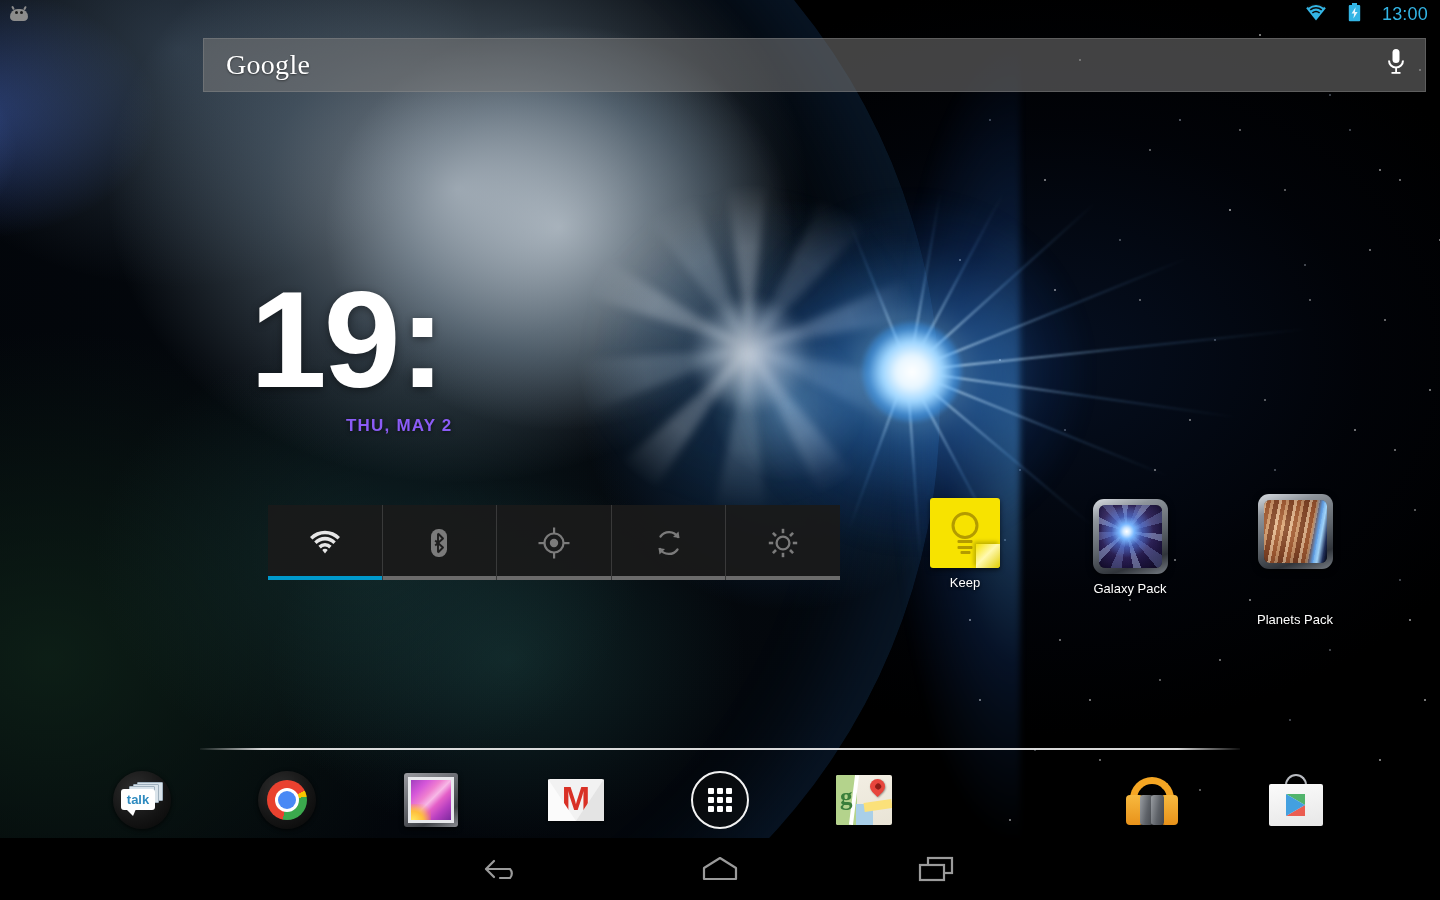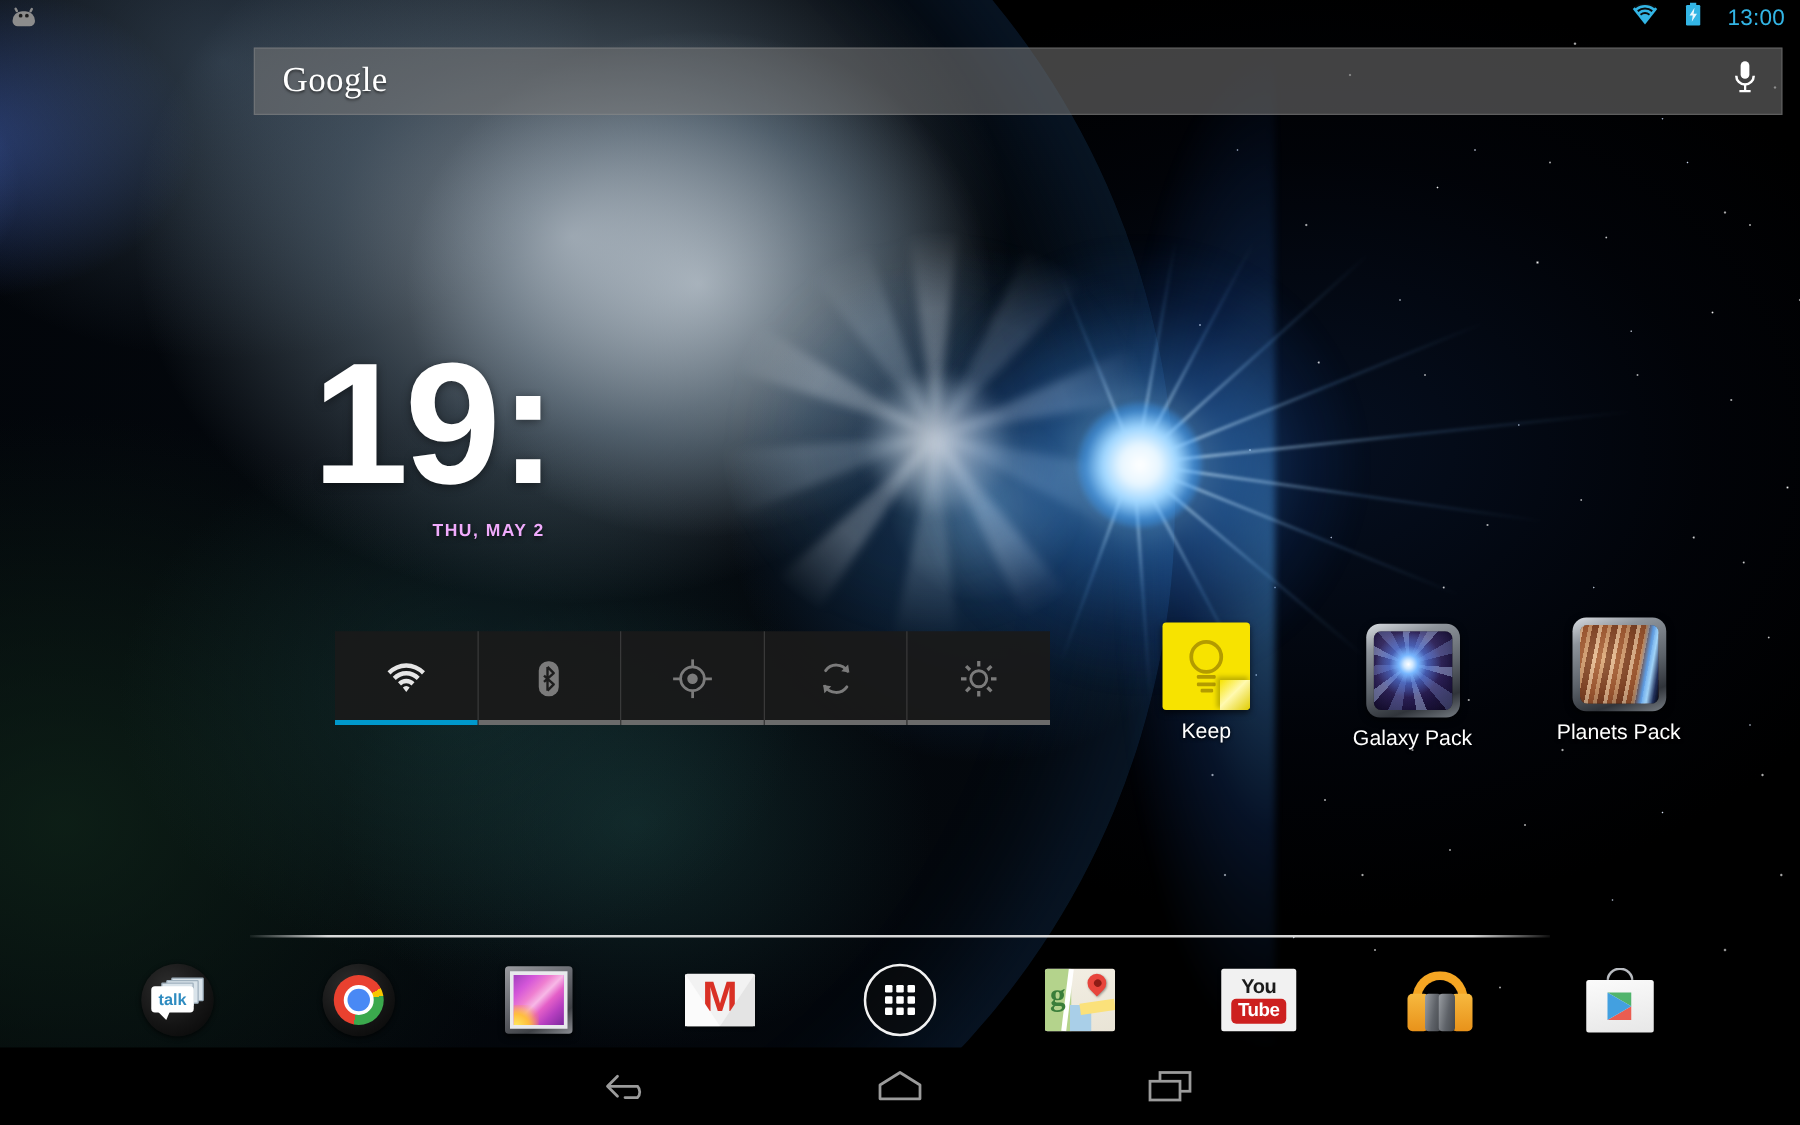--- a/index.html
+++ b/index.html
@@ -163,35 +163,35 @@
   #google-word { color:#fff; font-family:"Liberation Serif", serif; font-size:28px; letter-spacing:.3px;
     text-shadow:0 1px 2px rgba(0,0,0,.5); }
 
   
   #clock-widget { position:absolute; left:250px; top:270px; z-index:25; cursor:pointer; }
   .clk-row { display:flex; align-items:baseline; line-height:1; }
   .clk-h { font-size:138px; font-weight:bold; color:#fff; letter-spacing:-3px; text-shadow:0 2px 8px rgba(0,0,0,.45); }
   .clk-sep { font-size:138px; font-weight:bold; color:#fff; margin:0 2px; text-shadow:0 2px 8px rgba(0,0,0,.45); }
   .clk-m { font-size:138px; font-weight:bold; color:transparent; letter-spacing:-3px;
     -webkit-text-stroke:2.6px #fff; text-shadow:none; }
-  .clk-date { margin-top:8px; margin-left:96px; color:#f0abfc; font-size:14px; font-weight:bold;
+  .clk-date { margin-top:8px; margin-left:96px; color:#8b5cf6; font-size:17px; font-weight:bold;
     letter-spacing:1.2px; text-shadow:0 1px 4px rgba(0,0,0,.6); }
 
   
   #power-widget { position:absolute; left:268px; top:505px; width:572px; height:75px; z-index:25;
     background:rgba(26,26,26,.93); display:flex; }
   .pw-btn { flex:1; position:relative; display:flex; align-items:center; justify-content:center; cursor:pointer;
     border-right:1px solid rgba(90,90,90,.5); }
   .pw-btn:last-child { border-right:none; }
   .pw-ind { position:absolute; bottom:0; left:0; right:0; height:4px; }
 
   
   .home-icon { position:absolute; width:130px; z-index:25; display:flex; flex-direction:column;
     align-items:center; cursor:pointer; }
-  .home-icon .label { margin-top:7px; color:#fff; font-size:17px; text-shadow:0 1px 3px rgba(0,0,0,.9); white-space:nowrap; }
+  .home-icon .label { margin-top:7px; color:#fff; font-size:13px; text-shadow:0 1px 3px rgba(0,0,0,.9); white-space:nowrap; }
 
   
   .keep-ic { width:70px; height:70px; position:relative; background:#f7e300;
     border-radius:3px; box-shadow:0 2px 5px rgba(0,0,0,.6); overflow:hidden; }
   .keep-bulb { position:absolute; left:50%; top:14px; transform:translateX(-50%);
     width:27px; height:27px; border:3px solid #b39b00; border-radius:50%; }
   .keep-base { position:absolute; left:50%; top:42px; transform:translateX(-50%); width:15px; }
   .keep-base i { display:block; height:3px; background:#b39b00; margin-bottom:2.5px; border-radius:1px; }
   .keep-fold { position:absolute; right:0; bottom:0; width:24px; height:24px;
     background:linear-gradient(225deg, #000 0%, #000 48%, #fff6a0 49%, #e8d400 100%);
@@ -493,21 +493,21 @@
 
 <div class="home-icon" style="left:1065px; top:499px;">
   <div class="pack-frame">
     <div class="pack-inner">
         <div class="galaxy-img"></div>
       </div>
   </div>
   <div class="label">Galaxy Pack</div>
 </div>
 
-<div class="home-icon" style="left:1230px; top:494px;">
+<div class="home-icon" style="left:1230px; top:494px;gap:36px;">
   <div class="pack-frame">
     <div class="pack-inner">
         <div class="planet-img"></div>
       </div>
   </div>
   <div class="label">Planets Pack</div>
 </div>
 
 <div id="dock-divider"></div>
 
@@ -567,26 +567,20 @@
     <div class="maps">
       <span class="maps-green"></span>
       <span class="maps-blue"></span>
       <span class="maps-yellow"></span>
       <span class="maps-road"></span>
       <span class="maps-g">g</span>
       <span class="maps-pin"></span>
     </div>
   </div>
 
-  <div class="dock-item" style="left:967px">
-    <div class="yt">
-      <span class="yt-you">You</span>
-      <span class="yt-tube">Tube</span>
-    </div>
-  </div>
 
   <div class="dock-item" style="left:1112px">
     <div class="hp">
       <span class="hp-band"></span>
       <span class="hp-cup l"></span>
         <span class="hp-cup r"></span>
       <span class="hp-pad l"></span>
         <span class="hp-pad r"></span>
     </div>
   </div>

